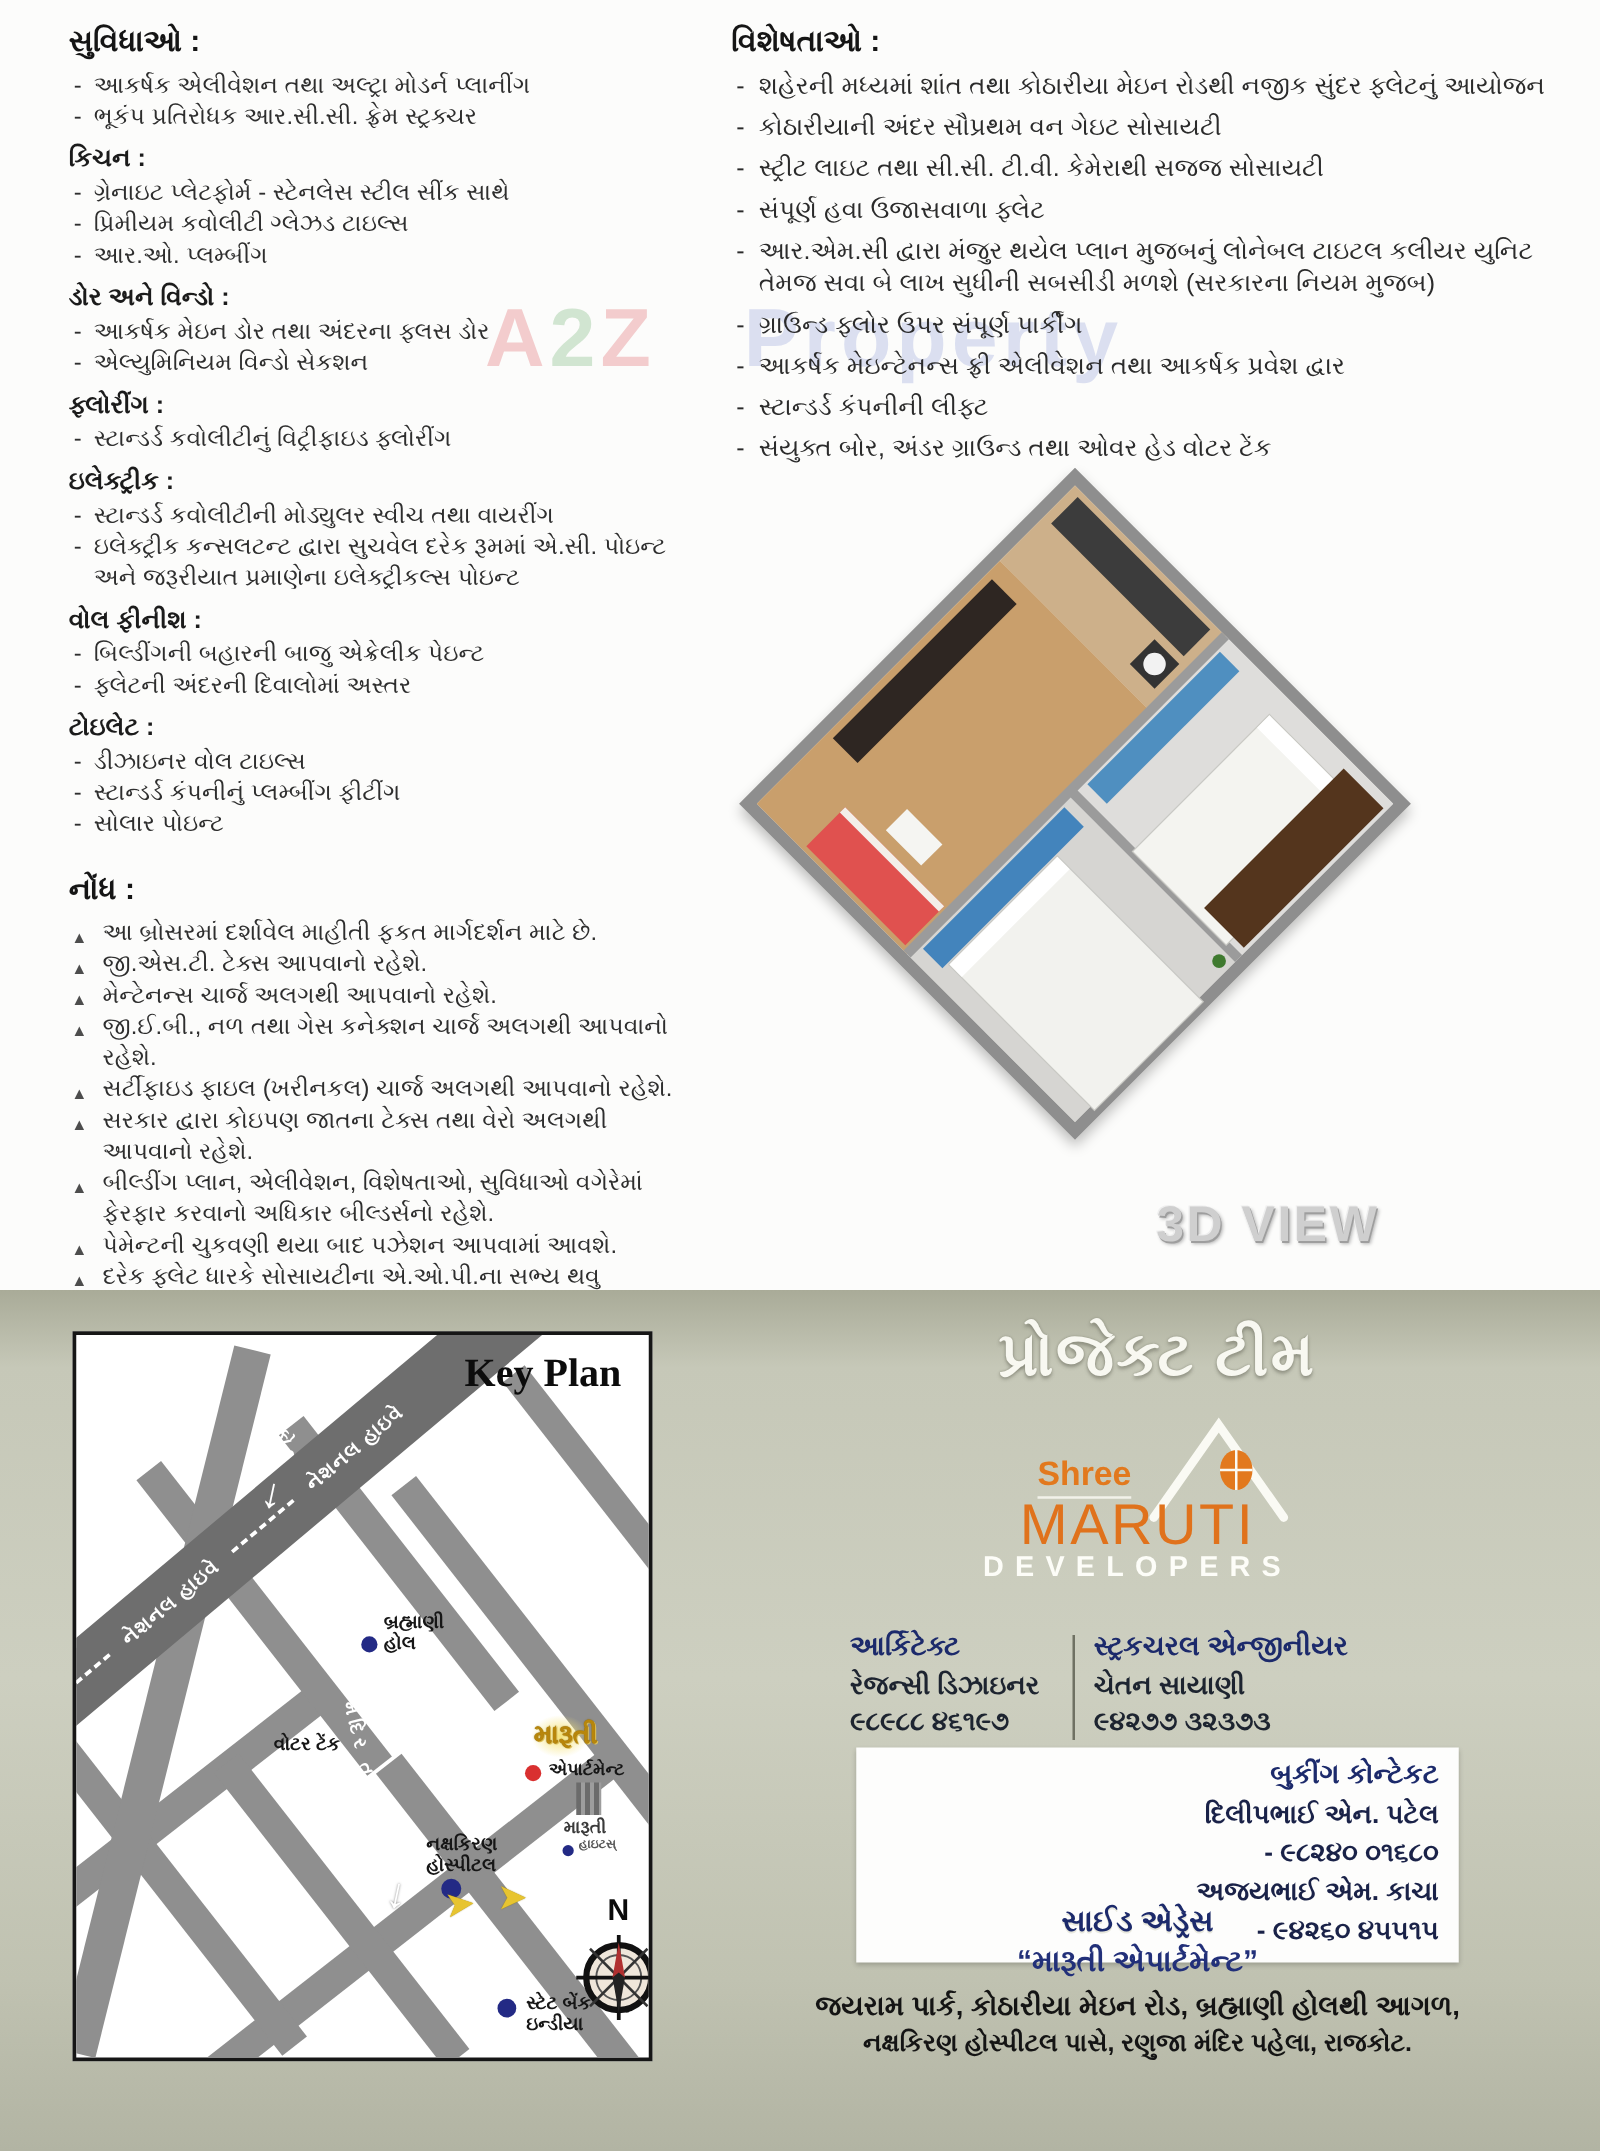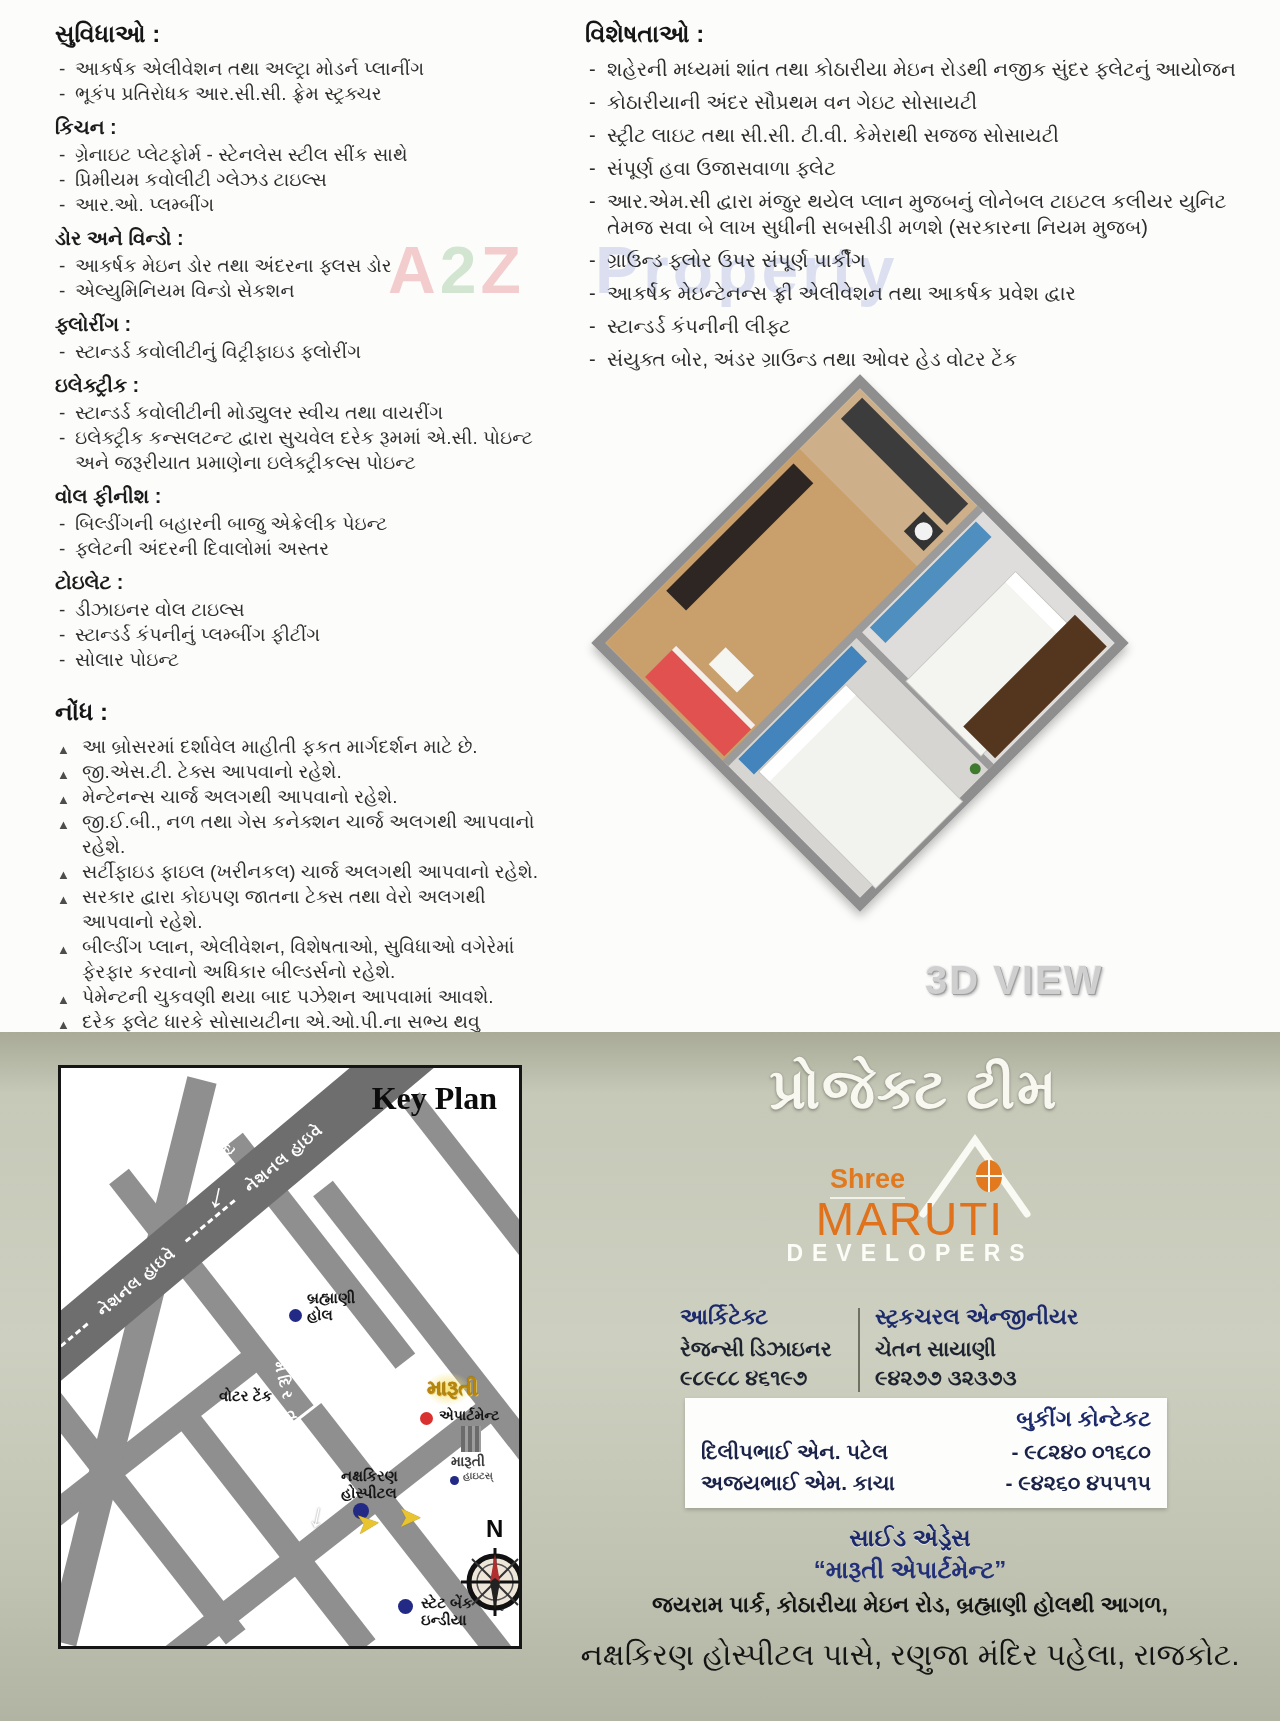--- a/index.html
+++ b/index.html
@@ -65,44 +65,44 @@
   .kp-lab{position:absolute;font-size:15px;font-weight:bold;color:#161616;line-height:1.12;}
   .gold{color:#b8860b;font-size:21px;font-weight:900;text-shadow:0 0 1px #7a5a00,1px 1px 0 #e6c860;}
   .glow{position:absolute;width:46px;height:34px;border-radius:50%;background:radial-gradient(closest-side,#f6e47a,rgba(246,228,122,0));}
   .bldg{position:absolute;width:20px;height:26px;background:repeating-linear-gradient(90deg,#6b6b6b 0 4px,#9d9d9d 4px 7px);}
   .arr-w{position:absolute;color:#fff;font-size:34px;font-weight:bold;text-shadow:0 0 2px #777;}
   .arr-y{position:absolute;color:#e7c430;font-size:26px;font-weight:900;text-shadow:0 0 1px #8a7200;}
   .compass{position:absolute;left:398px;top:478px;}
   .n-lab{position:absolute;left:425px;top:447px;font-size:24px;font-weight:900;color:#0a0a0a;}
   
   .team{position:absolute;left:575px;top:0;width:670px;height:689px;text-align:center;}
-  .team-title{position:absolute;left:4px;top:24px;width:100%;font-size:56px;font-weight:800;
+  .team-title{position:absolute;left:16px;top:24px;width:100%;font-size:49px;font-weight:800;
               color:#f8f8f1;text-shadow:0 0 2px #8f9180,0 2px 3px rgba(60,60,48,.35);letter-spacing:2px;}
   .logo{position:absolute;left:0;top:100px;width:100%;height:140px;}
   .logo .house{position:absolute;left:340px;top:0;}
   .logo .shree{position:absolute;left:255px;top:32px;font-size:27px;font-weight:bold;color:#e2791e;
                border-bottom:2px solid #f2f2ea;padding-bottom:2px;}
   .logo .maruti{position:absolute;left:0;top:60px;width:100%;font-size:46px;font-weight:400;
                 color:#e0721c;letter-spacing:2px;}
   .logo .devs{position:absolute;left:0;top:108px;width:100%;font-size:23px;font-weight:bold;
               color:#fdfdf8;letter-spacing:9px;}
   .cols{position:absolute;left:0;top:272px;width:100%;height:95px;}
   .col-a{position:absolute;left:105px;top:0;text-align:left;}
   .col-e{position:absolute;left:300px;top:0;text-align:left;}
   .vdiv{position:absolute;left:283px;top:4px;width:2px;height:84px;background:#6f7163;}
   .t-head{font-size:22px;font-weight:800;color:#1c2a6b;margin-bottom:4px;}
   .t-line{font-size:21px;font-weight:bold;color:#1d2430;line-height:29px;}
   .booking{position:absolute;left:110px;top:366px;width:450px;background:#fdfdfc;
            box-shadow:0 2px 4px rgba(0,0,0,.2);padding:8px 16px 10px;text-align:right;}
-  .bk-row{display:flex;justify-content:space-between;font-size:21px;font-weight:bold;color:#1a2248;line-height:31px;}
+  .bk-row{display:flex;justify-content:space-between;font-size:21px;font-weight:bold;color:#1a2248;line-height:31px;flex-direction:column;}
   .site-h{position:absolute;left:0;top:492px;width:100%;font-size:24px;font-weight:800;color:#1c2a6b;
           text-shadow:0 1px 0 #e8e8dd;}
   .site-n{position:absolute;left:0;top:524px;width:100%;font-size:24px;font-weight:800;color:#223079;}
   .addr1{position:absolute;left:0;top:560px;width:100%;font-size:22px;font-weight:bold;color:#141414;}
-  .addr2{position:absolute;left:0;top:606px;width:100%;font-size:30px;font-weight:normal;color:#141414;}
+  .addr2{position:absolute;left:0;top:592px;width:100%;font-size:20px;font-weight:bold;color:#141414;}
 </style>
 </head>
 <body>
 
 <div class="page">
 
   <div class="wm">
     <span class="r">A</span><span class="g">2</span><span class="r">Z</span>
     <span class="b">Property</span>
   </div>

